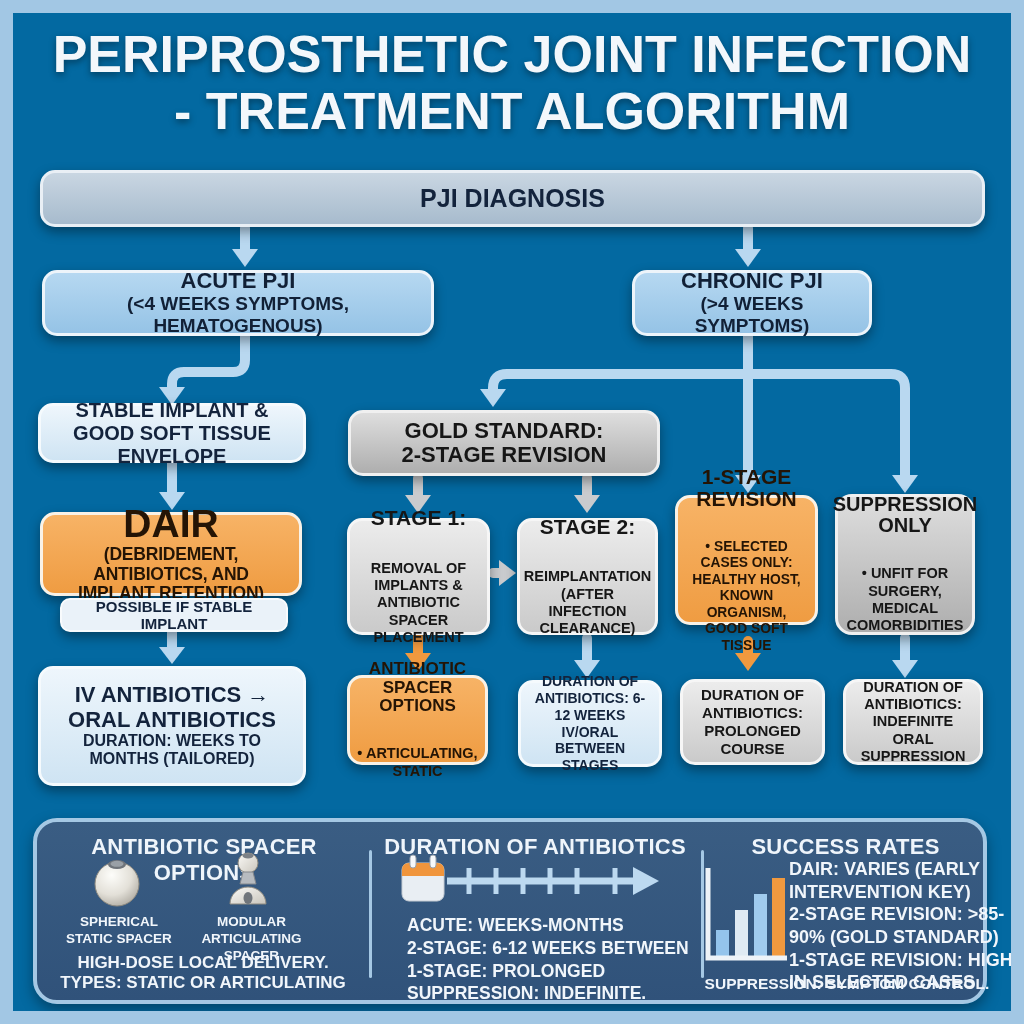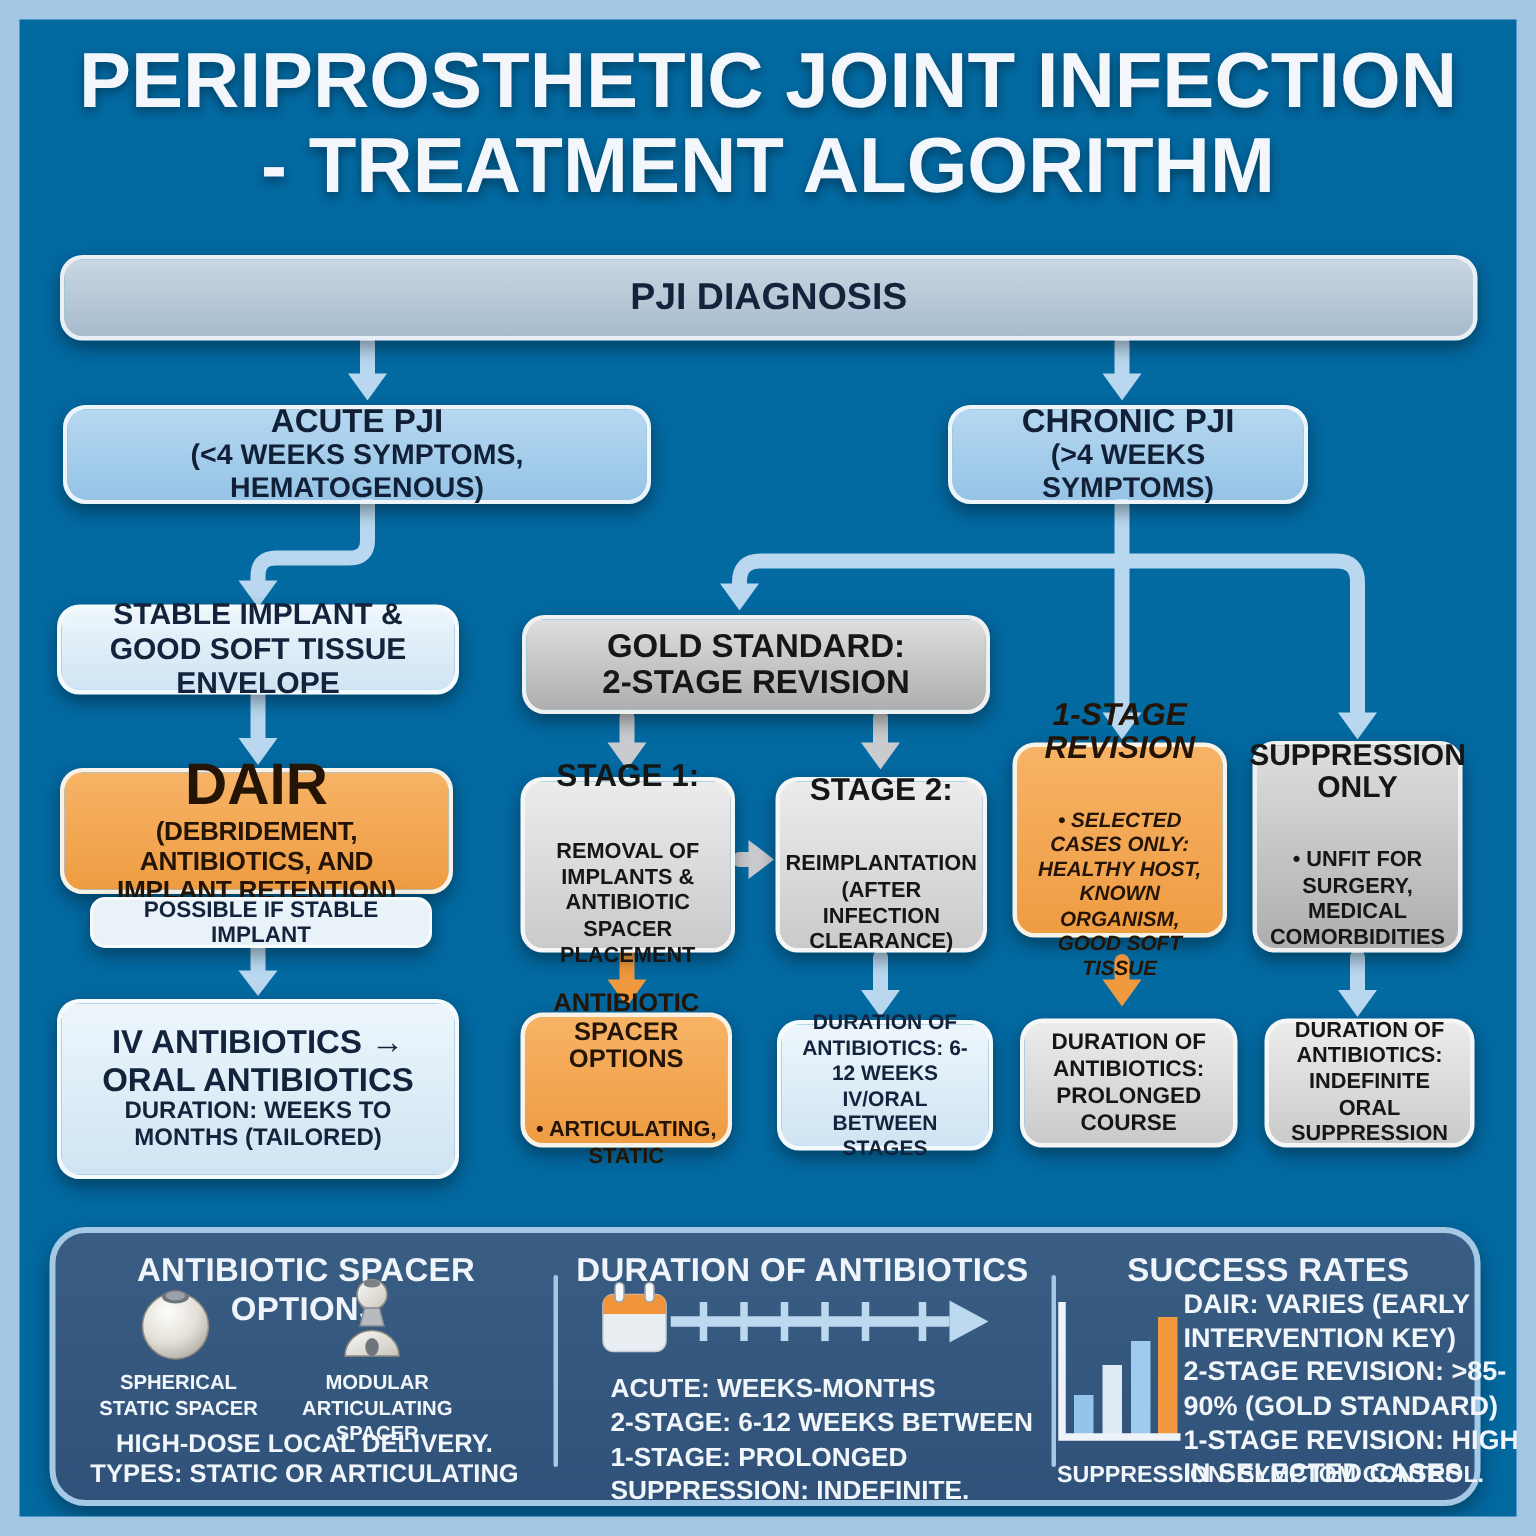--- a/index.html
+++ b/index.html
@@ -145,26 +145,26 @@
   <div class="box b-lgray" style="left:347px;top:518px;width:143px;height:117px;padding:4px 7px;">
     <span class="t-md" style="font-size:21px;">STAGE 1:</span>
     <span class="t-xs" style="font-size:14.5px;">REMOVAL OF IMPLANTS &amp; ANTIBIOTIC SPACER PLACEMENT</span>
   </div>
 
   <div class="box b-lgray" style="left:517px;top:518px;width:141px;height:117px;padding:4px 7px;">
     <span class="t-md" style="font-size:21px;">STAGE 2:</span>
     <span class="t-xs" style="font-size:14.5px;">REIMPLANTATION (AFTER INFECTION CLEARANCE)</span>
   </div>
 
-  <div class="box b-orange" style="left:675px;top:495px;width:143px;height:130px;padding:16px 7px;font-style:italic;">
+  <div class="box b-orange" style="left:675px;top:495px;width:143px;height:130px;padding:16px 7px;">
     <span class="t-md" style="font-size:21px;line-height:1.05;">1-STAGE REVISION</span>
     <span class="t-xs" style="font-size:13.8px;">• SELECTED CASES ONLY: HEALTHY HOST, KNOWN ORGANISM, GOOD SOFT TISSUE</span>
   </div>
 
-  <div class="box b-gray" style="left:835px;top:494px;width:140px;height:141px;padding:4px 7px;">
+  <div class="box b-gray" style="left:835px;top:494px;width:140px;height:141px;padding:4px 7px;border-radius:17px;">
     <span class="t-md" style="font-size:20px;line-height:1.05;">SUPPRESSION ONLY</span>
     <span class="t-xs" style="font-size:14.5px;">• UNFIT FOR SURGERY, MEDICAL COMORBIDITIES</span>
   </div>
 
   <div class="box b-orange" style="left:347px;top:675px;width:141px;height:90px;padding:4px 7px;">
     <span style="font-size:17px;line-height:1.1;">ANTIBIOTIC SPACER OPTIONS</span>
     <span class="t-xs" style="font-size:14.5px;">• ARTICULATING, STATIC</span>
   </div>
 
   <div class="box b-paleblue" style="left:518px;top:680px;width:144px;height:87px;padding:4px 7px;font-size:14px;line-height:1.2;">

